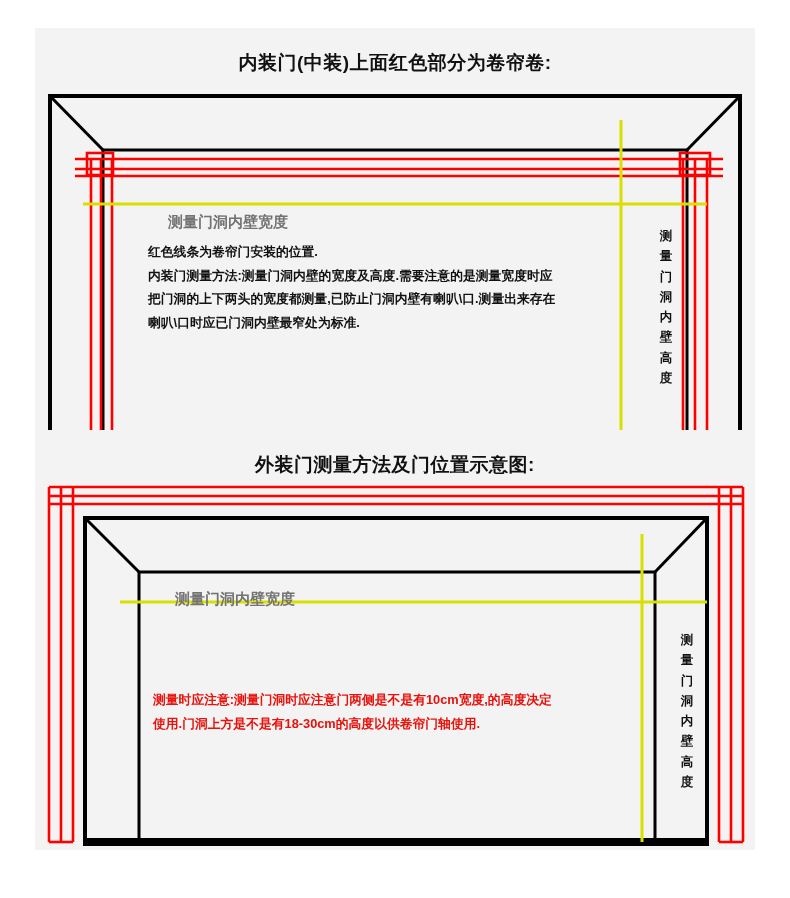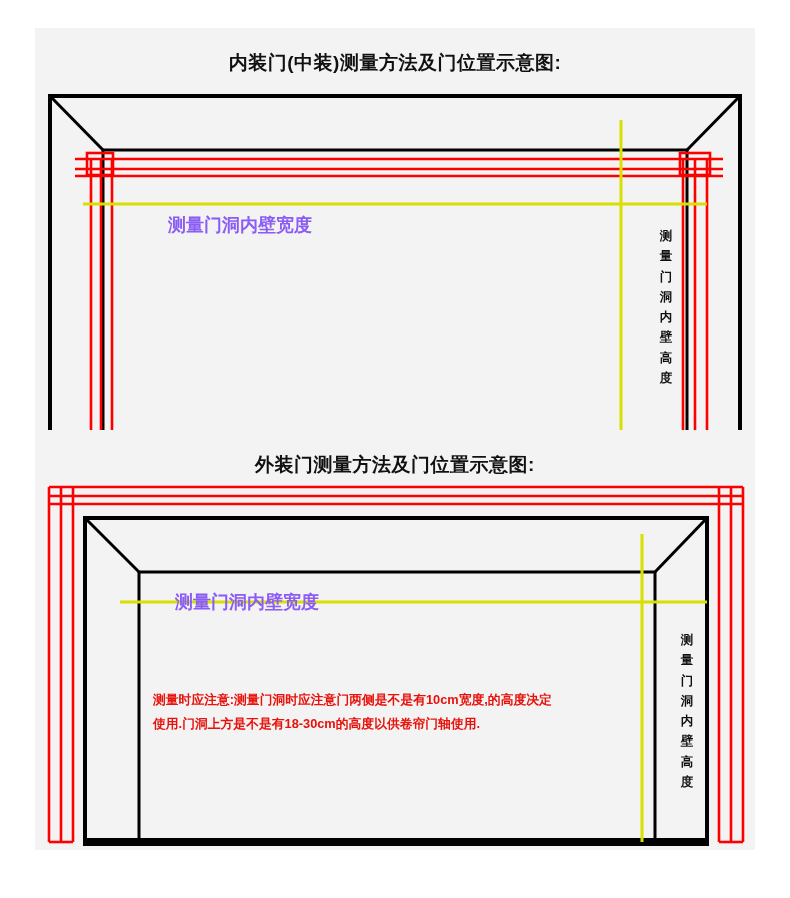--- a/index.html
+++ b/index.html
@@ -48,23 +48,23 @@
     position: absolute;
     left: 0;
     top: 0;
     width: 720px;
     height: 100%;
   }
 
   
   .label-width {
     position: absolute;
-    font-size: 18px;
-    font-weight: bold;
-    color: #8b5cf6;
+    font-size: 15px;
+    font-weight: bold;
+    color: #737373;
     white-space: nowrap;
   }
   .body-text {
     position: absolute;
     font-size: 12.8px;
     font-weight: bold;
     line-height: 1.85;
     color: #111111;
     white-space: pre-wrap;
   }
@@ -84,21 +84,21 @@
   }
   .vert-label span { display: block; }
 </style>
 </head>
 <body>
 
 <div class="page">
 
   <div class="panel" id="panel-inner">
 
-    <div class="panel-title">内装门(中装)测量方法及门位置示意图:</div>
+    <div class="panel-title">内装门(中装)上面红色部分为卷帘卷:</div>
 
     <svg class="diagram" viewBox="0 0 720 412">
 
       <g stroke="#000000" fill="none" stroke-width="4">
 
         <rect x="15" y="68" width="690" height="352"></rect>
       </g>
 
       <rect x="13" y="408" width="694" height="10" fill="#000000"></rect>
 
@@ -132,20 +132,24 @@
       <g stroke="#d8e000" stroke-width="3">
 
         <line x1="48" y1="176" x2="672" y2="176"></line>
 
         <line x1="586" y1="92" x2="586" y2="412"></line>
       </g>
     </svg>
 
     <div class="label-width" style="left:133px; top:185px;">测量门洞内壁宽度</div>
 
+    <div class="body-text" style="left:113px; top:212px; width:500px;">红色线条为卷帘门安装的位置.
+内装门测量方法:测量门洞内壁的宽度及高度.需要注意的是测量宽度时应
+把门洞的上下两头的宽度都测量,已防止门洞内壁有喇叭\口.测量出来存在
+喇叭\口时应已门洞内壁最窄处为标准.</div>
 
     <div class="vert-label" style="left:622px; top:198px;">
       <span>测</span>
       <span>量</span>
       <span>门</span>
       <span>洞</span>
       <span>内</span>
       <span>壁</span>
       <span>高</span>
       <span>度</span>

